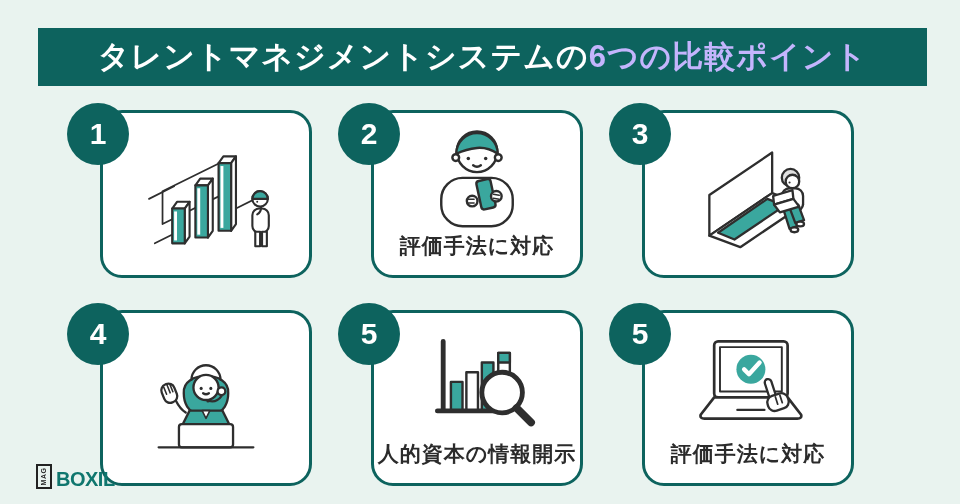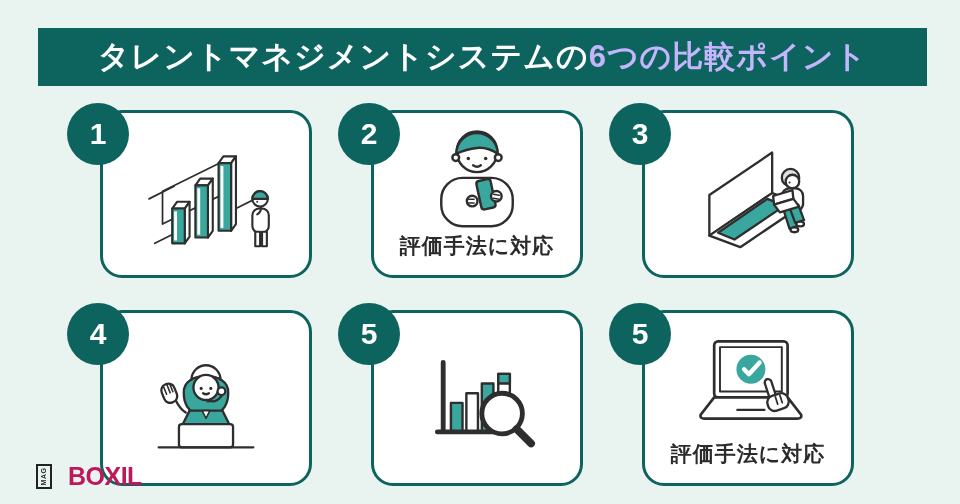--- a/index.html
+++ b/index.html
@@ -40,21 +40,21 @@
   }
   .logo { position:absolute; left:36px; top:464px; display:flex; align-items:flex-end; gap:4px; }
   .mag-box {
     width:16px; height:25px; border:2.5px solid #222222;
     display:flex; align-items:center; justify-content:center;
   }
   .mag-box span {
     display:block; transform:rotate(-90deg); font-size:7px; font-weight:bold;
     color:#222222; letter-spacing:0.5px;
   }
-  .boxil { font-size:25px; font-weight:800; color:#be185d; letter-spacing:-0.5px; line-height:0.95;margin-left:12px; }
+  .boxil { font-size:20px; font-weight:800; color:#0f766e; letter-spacing:-0.5px; line-height:0.95; }
 </style>
 </head>
 <body>
 
 <div class="canvas">
 
   <div class="band">
     <span class="t-normal">タレントマネジメントシステムの</span>
       <span class="t-highlight">6つの比較ポイント</span>
   </div>
@@ -168,20 +168,21 @@
         <rect x="48" y="62" width="12" height="30" fill="#3aa79e"></rect>
         <rect x="64" y="52" width="12" height="40" fill="#ffffff"></rect>
         <rect x="80" y="42" width="12" height="50" fill="#3aa79e"></rect>
         <rect x="97" y="32" width="12" height="26" fill="#ffffff"></rect>
         <rect x="97" y="32" width="12" height="10" fill="#3aa79e"></rect>
         <path d="M40,20 L40,92 M34,92 L106,92" stroke-width="5"></path>
         <circle cx="101" cy="73" r="21" fill="#ffffff" stroke-width="5"></circle>
         <line x1="116" y1="89" x2="131" y2="104" stroke-width="8"></line>
       </svg>
     </div>
+    <div class="label">人的資本の情報開示</div>
   </div>
 
   <div class="card c6">
     <div class="badge">5</div>
     <div class="illo">
       <svg viewBox="0 0 150 118" fill="none" stroke="#2e2e2e" stroke-width="2.8" stroke-linecap="round" stroke-linejoin="round">
         <rect x="40" y="20" width="76" height="58" rx="4" fill="#ffffff"></rect>
         <rect x="46" y="26" width="64" height="46" stroke-width="2" fill="#ffffff"></rect>
         <circle cx="78" cy="49" r="15" fill="#3aa79e" stroke="none"></circle>
         <path d="M71,49 l5,5 l11,-12" stroke="#ffffff" stroke-width="4.5"></path>

